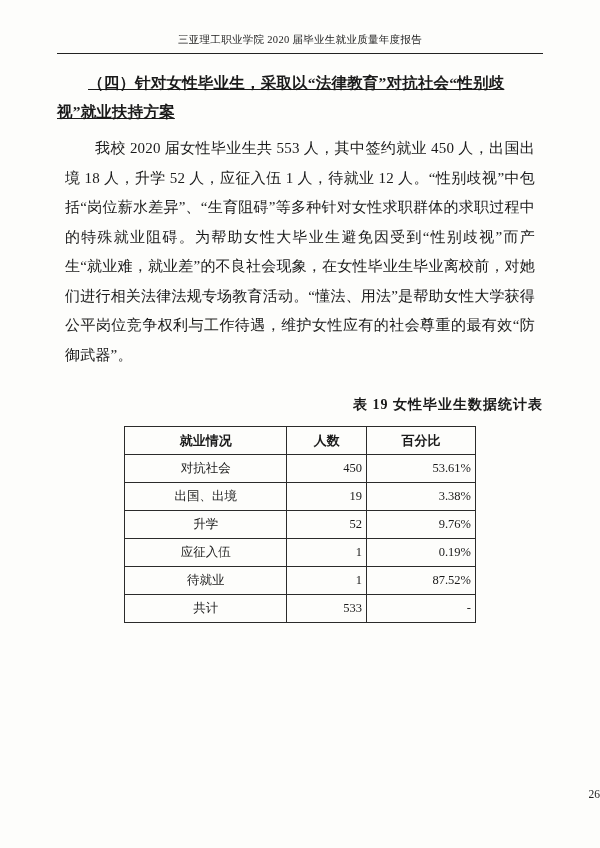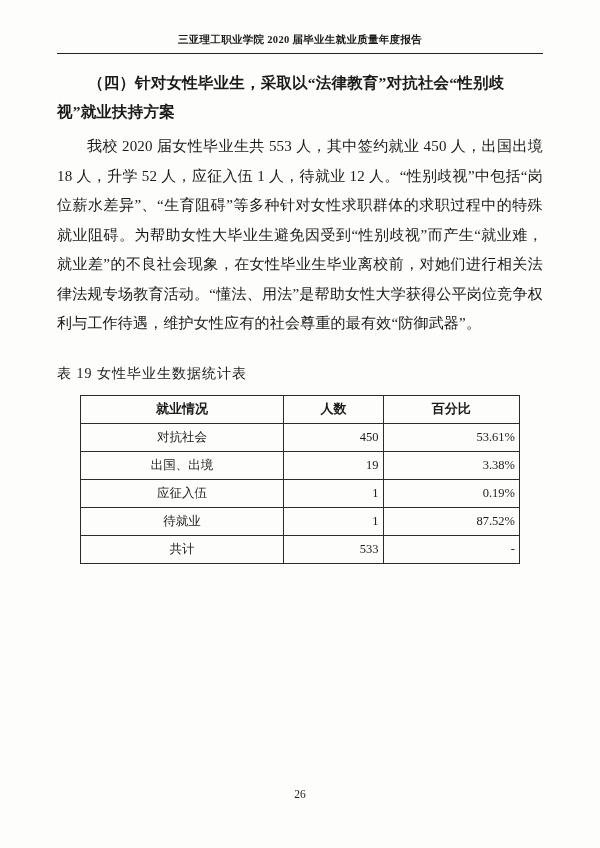--- a/index.html
+++ b/index.html
@@ -19,21 +19,21 @@
   }
   .header {
     position: absolute;
     top: 33px;
     left: 0;
     right: 0;
     text-align: center;
     font-size: 10.5px;
     letter-spacing: 0.3px;
     color: #1a1a1a;
-    font-weight: bold;
+    font-weight: normal;
   }
   .header-rule {
     position: absolute;
     top: 53px;
     left: 57px;
     right: 57px;
     border-bottom: 1px solid #222;
     height: 0;
   }
   .content {
@@ -42,41 +42,42 @@
     left: 57px;
     right: 57px;
   }
   .heading {
     font-size: 15.5px;
     font-weight: bold;
     line-height: 29px;
     text-indent: 31px;
     letter-spacing: 0.2px;
     margin-bottom: 6px;
+    text-decoration: underline;
   }
   .para {
     font-size: 15px;
     line-height: 29.5px;
     text-align: justify;
     text-justify: inter-ideograph;
     text-indent: 30px;
     letter-spacing: 0.2px;
-    margin: 0;
+    margin: 8px;
   }
   .table-caption {
     margin-top: 26px;
-    text-align: left;
+    text-align: right;
     font-size: 14px;
-    font-weight: normal;
+    font-weight: bold;
     letter-spacing: 1px;
   }
   table.data {
     margin: 12px auto 0 auto;
     border-collapse: collapse;
-    width: 440px;
+    width: 352px;
     font-size: 12.5px;
   }
   table.data td, table.data th {
     border: 1px solid #2b2b2b;
     text-align: center;
     height: 27px;
     font-weight: normal;
     padding: 0 4px;
   }
   table.data thead th {
@@ -85,21 +86,21 @@
   }
   table.data td.num, table.data td.pct {
     font-family: "Liberation Serif", "DejaVu Serif", serif;
     text-align: right;
   }
   .footer {
     position: absolute;
     bottom: 48px;
     left: 0;
     right: 0;
-    text-align: center;
+    text-align: right;
     font-size: 11.5px;
     color: #222;
   }
 </style>
 </head>
 <body>
 
 <div class="page">
 
   <div class="header">三亚理工职业学院 2020 届毕业生就业质量年度报告</div>
@@ -126,20 +127,25 @@
           <td>对抗社会</td>
           <td class="num">450</td>
           <td class="pct">53.61%</td>
         </tr>
         <tr>
           <td>出国、出境</td>
           <td class="num">19</td>
           <td class="pct">3.38%</td>
         </tr>
         <tr>
+          <td>升学</td>
+          <td class="num">52</td>
+          <td class="pct">9.76%</td>
+        </tr>
+        <tr>
           <td>应征入伍</td>
           <td class="num">1</td>
           <td class="pct">0.19%</td>
         </tr>
         <tr>
           <td>待就业</td>
           <td class="num">1</td>
           <td class="pct">87.52%</td>
         </tr>
         <tr>

